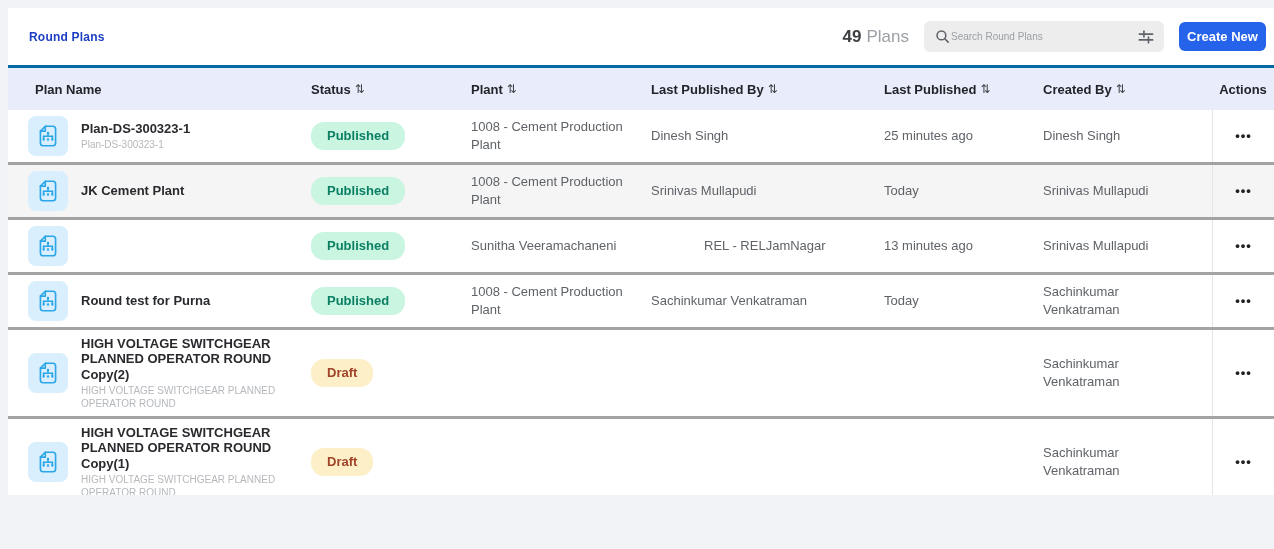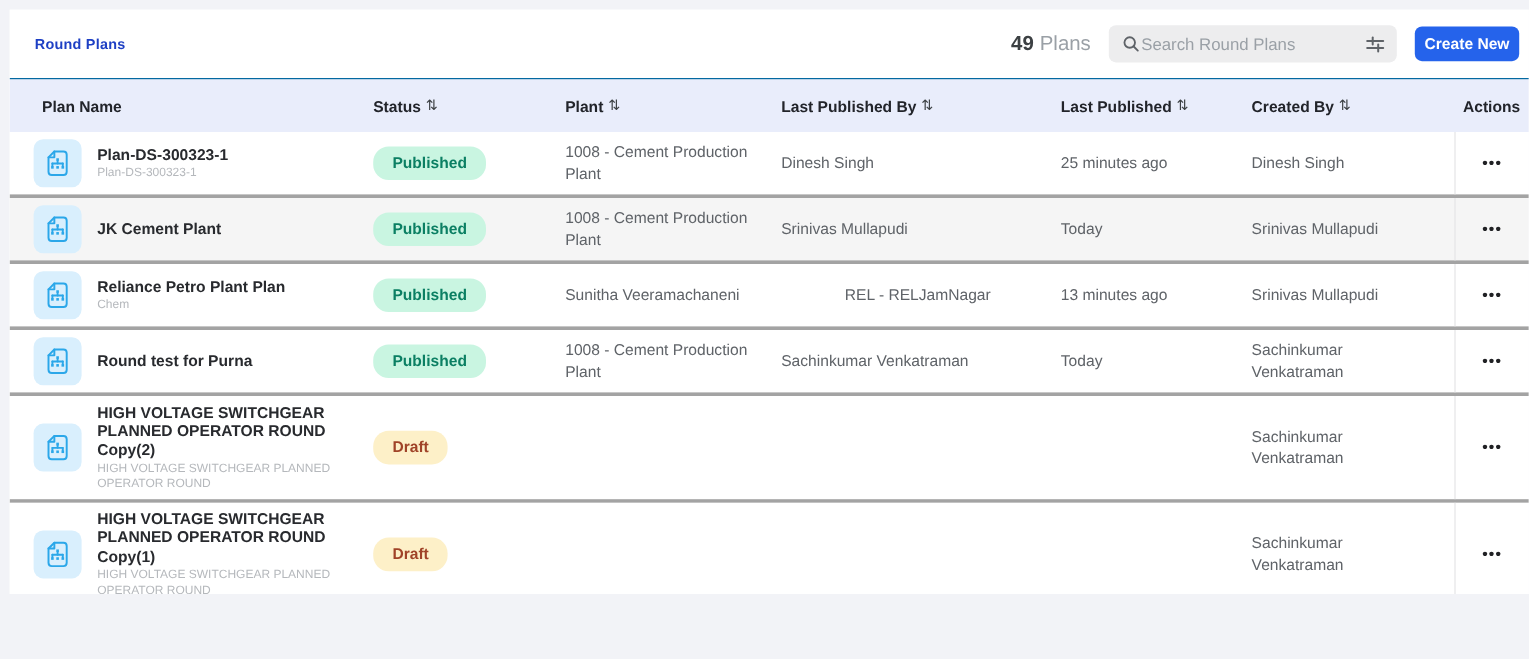--- a/index.html
+++ b/index.html
@@ -8,27 +8,27 @@
   .card { position:absolute; left:8px; top:8px; width:1266px; height:487px; background:#ffffff; overflow:hidden; }
 
   
   .topbar { height:57px; display:flex; align-items:center; padding:0 8px 0 21px; background:#ffffff; }
   .page-title { font-size:12px; font-weight:bold; color:#1d3fc4; letter-spacing:.2px; }
   .topbar-right { margin-left:auto; display:flex; align-items:center; gap:15px; }
   .plan-count { font-size:17px; display:flex; gap:5px; align-items:baseline; }
   .plan-count .num { color:#3c4043; font-weight:bold; }
   .plan-count .lbl { color:#9aa0a6; }
   .searchbox { width:240px; height:31px; background:#ededee; border-radius:6px; display:flex; align-items:center; padding:0 8px 0 10px; }
-  .searchbox input { flex:1; border:none; outline:none; background:transparent; font-size:14px; color:#3c4043; font-family:inherit; min-width:0; }
+  .searchbox input { flex:1; border:none; outline:none; background:transparent; font-size:10px; color:#3c4043; font-family:inherit; min-width:0; }
   .searchbox input::placeholder { color:#9aa0a6; }
   .icon-btn { display:flex; align-items:center; justify-content:center; cursor:pointer; }
   .create-btn { width:87px; height:29px; background:#2563eb; color:#ffffff; font-size:13px; font-weight:bold; border:none; border-radius:6px; font-family:inherit; cursor:pointer; }
 
   
-  .thead { display:flex; align-items:center; height:45px; background:#e9edfb; border-top:1px solid #0369a1; }
+  .thead { display:flex; align-items:center; height:45px; background:#e9edfb; border-top:3px solid #0369a1; }
   .th { font-size:13px; font-weight:bold; color:#22242a; padding-left:8px; display:flex; align-items:center; gap:4px; }
   .th .sort { font-size:12px; font-weight:normal; color:#3c4043; }
   .th.c-name { padding-left:27px; }
   .th.center { justify-content:center; padding-left:0; }
 
   .c-name   { width:295px; }
   .c-status { width:160px;text-align:center; }
   .c-plant  { width:180px; }
   .c-lpb    { width:233px; }
   .c-lp     { width:159px; }
@@ -191,24 +191,20 @@
           <rect x="11" y="8.2" width="2" height="2" fill="#2ba7e9" stroke="none"></rect>
           <line x1="12" y1="10.2" x2="12" y2="12.2"></line>
           <line x1="8" y1="12.2" x2="16" y2="12.2"></line>
           <line x1="8" y1="12.2" x2="8" y2="14.2"></line>
           <line x1="16" y1="12.2" x2="16" y2="14.2"></line>
           <rect x="7" y="14.2" width="2" height="2" fill="#2ba7e9" stroke="none"></rect>
           <rect x="11" y="14.2" width="2" height="2" fill="#2ba7e9" stroke="none"></rect>
           <rect x="15" y="14.2" width="2" height="2" fill="#2ba7e9" stroke="none"></rect>
         </svg>
       </span>
-      <div class="name-block">
-        <div class="plan-title">Reliance Petro Plant Plan</div>
-        <div class="plan-subtitle">Chem</div>
-      </div>
     </div>
     <div class="cell c-status">
       <span class="pill published">Published</span>
     </div>
     <div class="cell c-lpb">Sunitha Veeramachaneni</div>
     <div class="cell c-plant">REL - RELJamNagar</div>
     <div class="cell c-lp">13 minutes ago</div>
     <div class="cell c-cb">Srinivas Mullapudi</div>
     <div class="cell c-actions">
       <span class="dots">•••</span>

